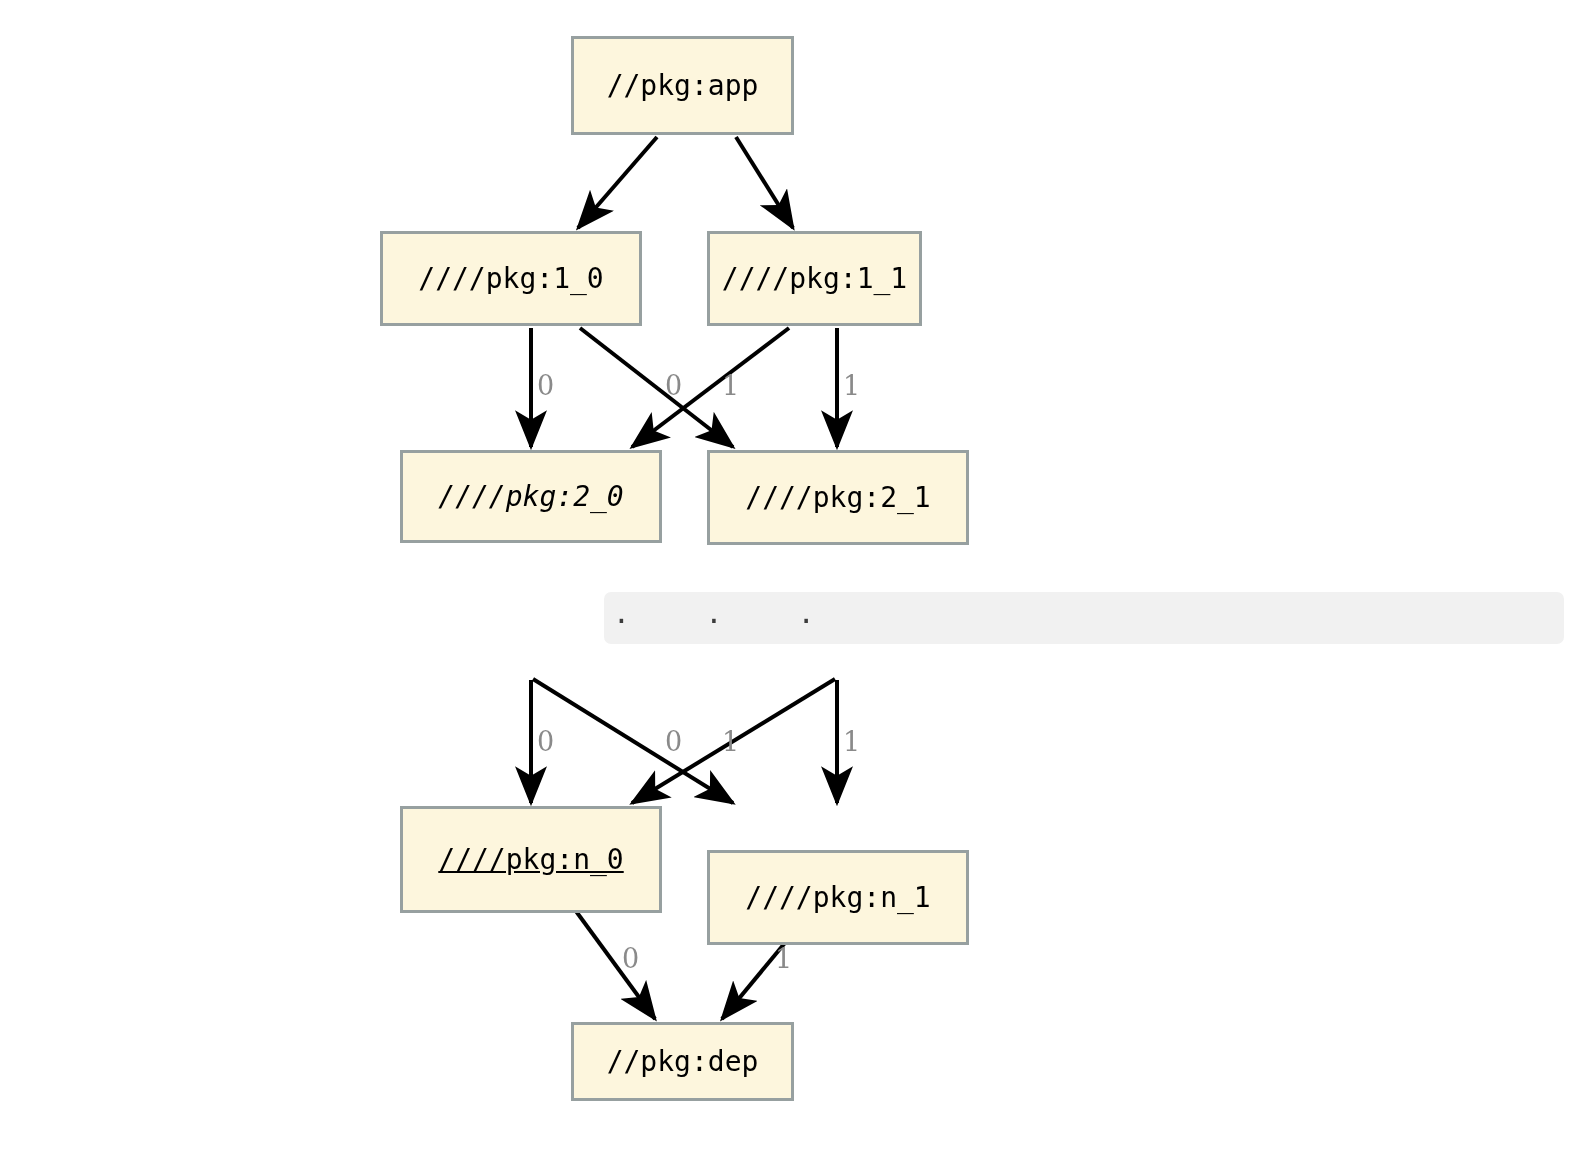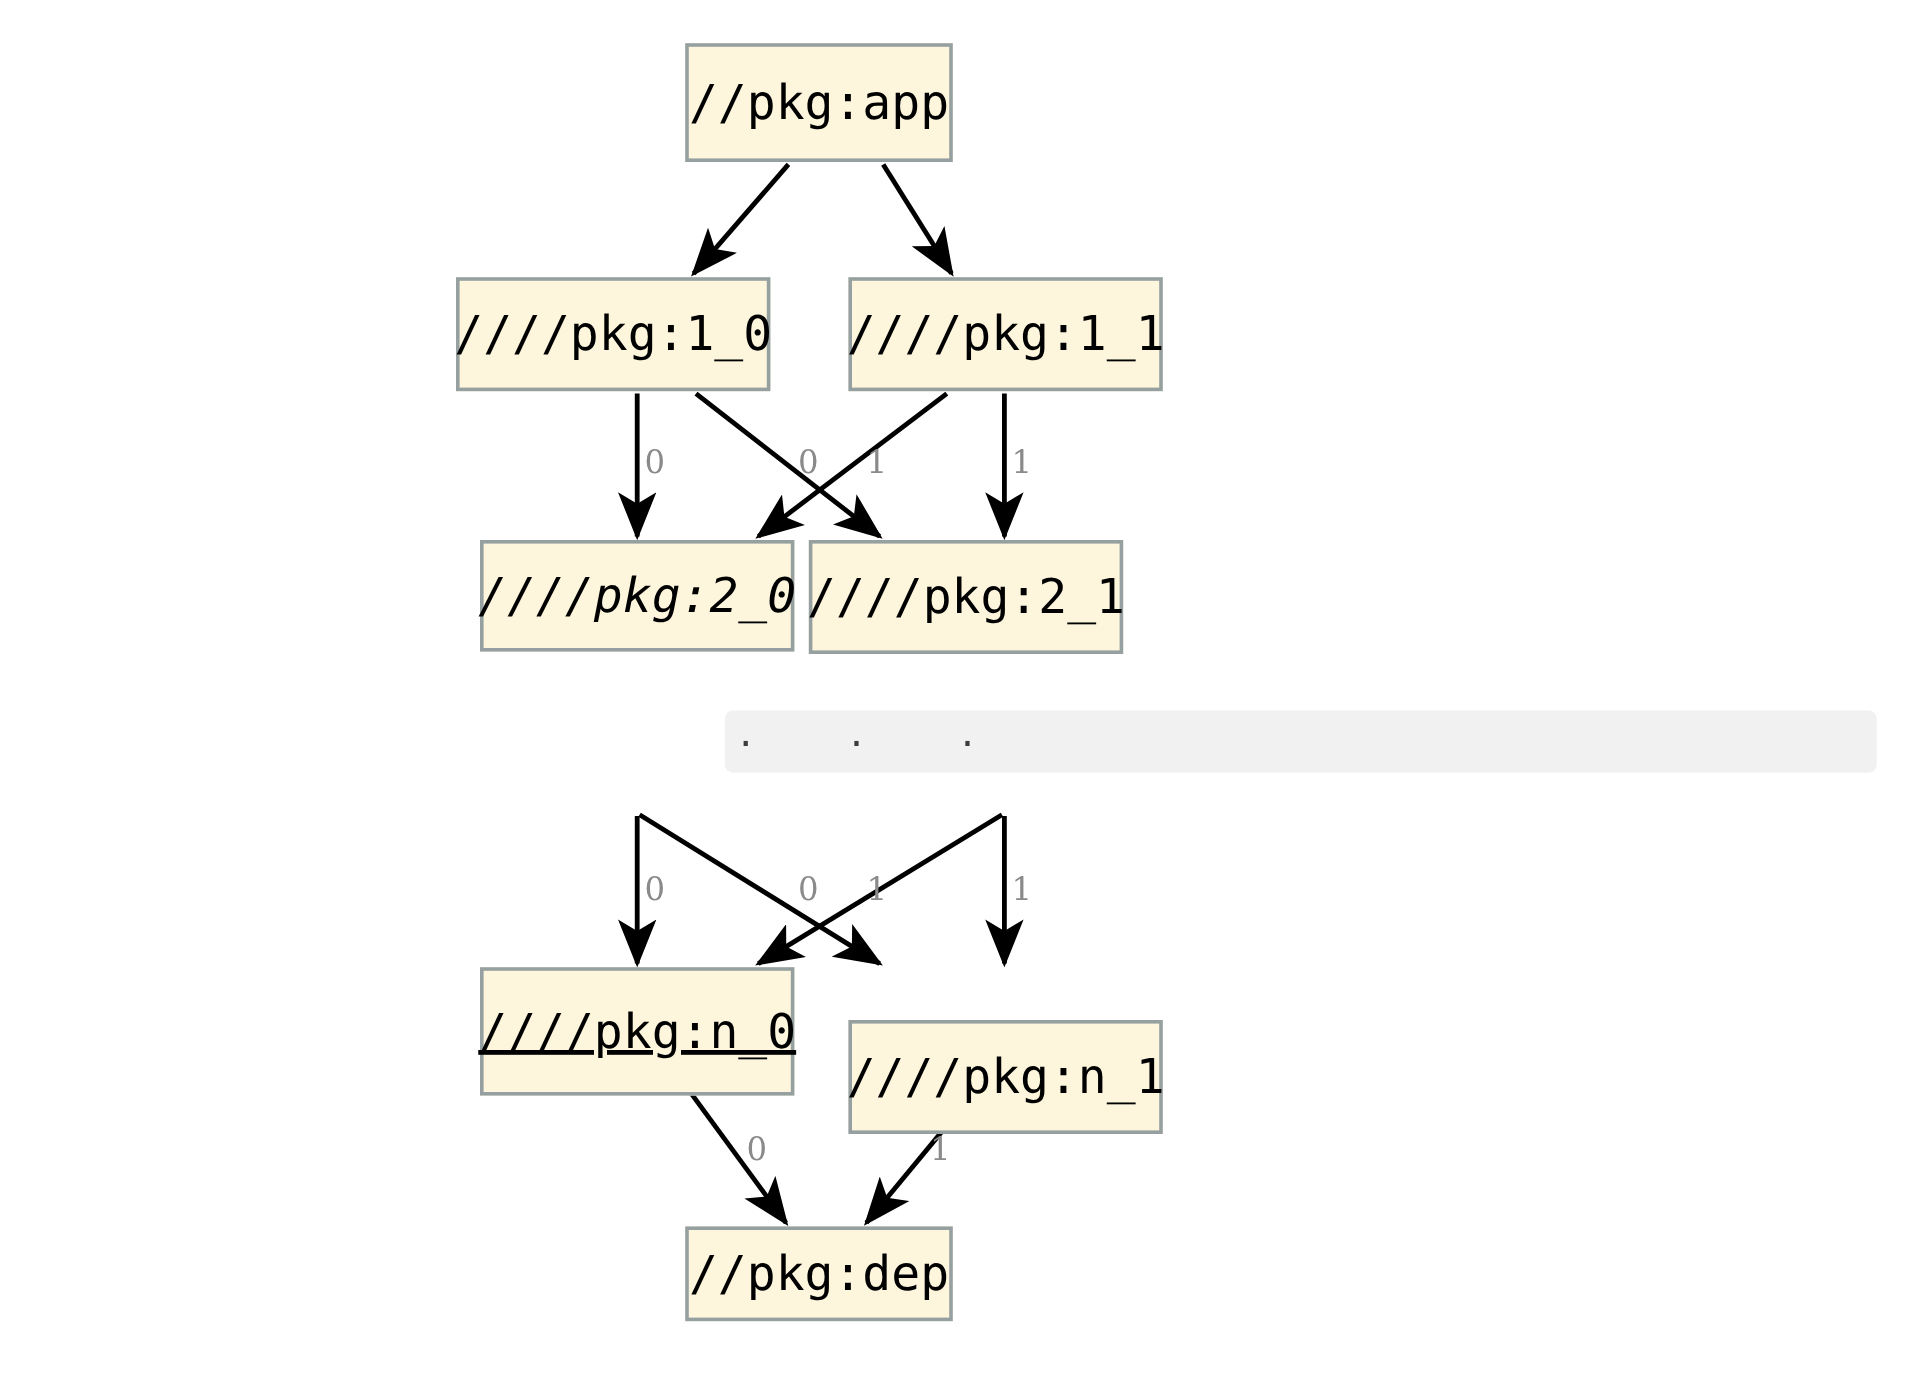--- a/index.html
+++ b/index.html
@@ -27,21 +27,21 @@
   }
   .node-box {
     position: absolute;
     box-sizing: border-box;
     background: #fdf6dd;
     border: 3px solid #97a0a0;
     display: flex;
     align-items: center;
     justify-content: center;
     font-family: "DejaVu Sans Mono", "Liberation Mono", monospace;
-    font-size: 40px;
+    font-size: 28px;
     color: #000000;
     letter-spacing: 0px;
     white-space: nowrap;
   }
   .node-label {
     pointer-events: none;
   }
   .edge-label {
     position: absolute;
     font-family: "DejaVu Serif", "Liberation Serif", serif;
@@ -99,27 +99,27 @@
       </g>
   </svg>
 
   <div id="nodes-layer">
       <div class="node-box" style="left: 571px; top: 36px; width: 223px; height: 99px; background: rgb(253, 246, 221); border-color: rgb(151, 160, 160);">
         <span class="node-label">//pkg:app</span>
       </div>
       <div class="node-box" style="left: 380px; top: 231px; width: 262px; height: 95px; background: rgb(253, 246, 221); border-color: rgb(151, 160, 160);">
         <span class="node-label">////pkg:1_0</span>
       </div>
-      <div class="node-box" style="left: 707px; top: 231px; width: 262px; height: 95px; background: rgb(253, 246, 221); border-color: rgb(151, 160, 160);">
+      <div class="node-box" style="left: 707px; top: 231px; width: 215px; height: 95px; background: rgb(253, 246, 221); border-color: rgb(151, 160, 160);">
         <span class="node-label">////pkg:1_1</span>
       </div>
       <div class="node-box" style="left: 400px; top: 450px; width: 262px; height: 93px; background: rgb(253, 246, 221); border-color: rgb(151, 160, 160); font-style: italic;">
         <span class="node-label">////pkg:2_0</span>
       </div>
-      <div class="node-box" style="left: 674px; top: 450px; width: 262px; height: 95px; background: rgb(253, 246, 221); border-color: rgb(151, 160, 160);">
+      <div class="node-box" style="left: 707px; top: 450px; width: 262px; height: 95px; background: rgb(253, 246, 221); border-color: rgb(151, 160, 160);">
         <span class="node-label">////pkg:2_1</span>
       </div>
       <div class="node-box" style="left: 400px; top: 806px; width: 262px; height: 107px; background: rgb(253, 246, 221); border-color: rgb(151, 160, 160); text-decoration: underline;">
         <span class="node-label">////pkg:n_0</span>
       </div>
       <div class="node-box" style="left: 707px; top: 806px; width: 262px; height: 95px; background: rgb(253, 246, 221); border-color: rgb(151, 160, 160); margin-top: 44px;">
         <span class="node-label">////pkg:n_1</span>
       </div>
       <div class="node-box" style="left: 571px; top: 1022px; width: 223px; height: 79px; background: rgb(253, 246, 221); border-color: rgb(151, 160, 160);">
         <span class="node-label">//pkg:dep</span>

